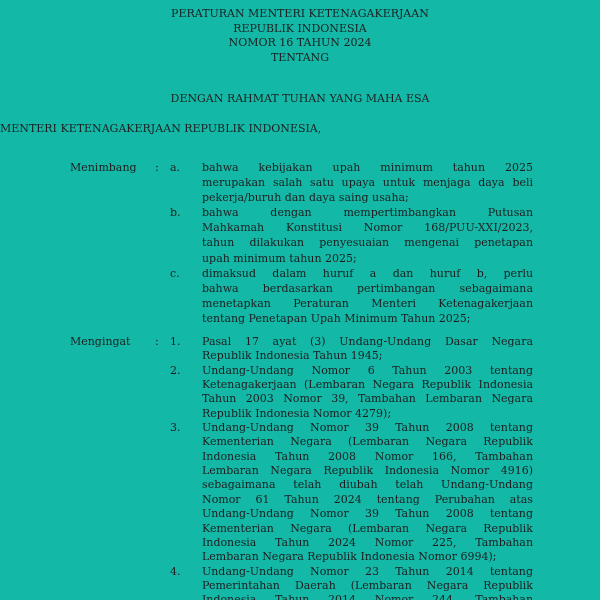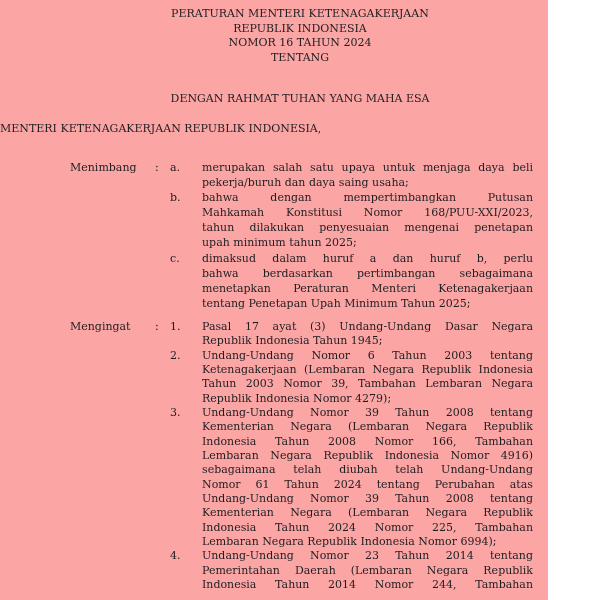--- a/index.html
+++ b/index.html
@@ -2,23 +2,23 @@
 <html><head>
 <meta charset="utf-8">
 <style>
   html, body {
     margin: 0;
     padding: 0;
     background: #ffffff;
   }
   .page {
     position: relative;
-    width: 548px;
+    width: 600px;
     height: 600px;
-    background: #fca5a5;
+    background: #14b8a6;
     overflow: hidden;
     font-family: "DejaVu Serif", "Liberation Serif", serif;
     font-size: 11px;
     color: #1e1e20;
   }
   .title-block {
     position: absolute;
     top: 7px;
     left: 0;
     width: 600px;
@@ -90,20 +90,21 @@
 
   <div class="preamble">
 
     <div class="section section-menimbang">
       <div class="sec-label">Menimbang</div>
       <div class="sec-sep">:</div>
       <div class="sec-items">
         <div class="item">
           <div class="item-marker">a.</div>
           <div class="item-text">
+              <div class="jline">bahwa kebijakan upah minimum tahun 2025</div>
               <div class="jline">merupakan salah satu upaya untuk menjaga daya beli</div>
               <div class="jline last">pekerja/buruh dan daya saing usaha;</div>
             </div>
         </div>
         <div class="item">
           <div class="item-marker">b.</div>
           <div class="item-text">
               <div class="jline">bahwa dengan mempertimbangkan Putusan</div>
               <div class="jline">Mahkamah Konstitusi Nomor 168/PUU-XXI/2023,</div>
               <div class="jline">tahun dilakukan penyesuaian mengenai penetapan</div>

